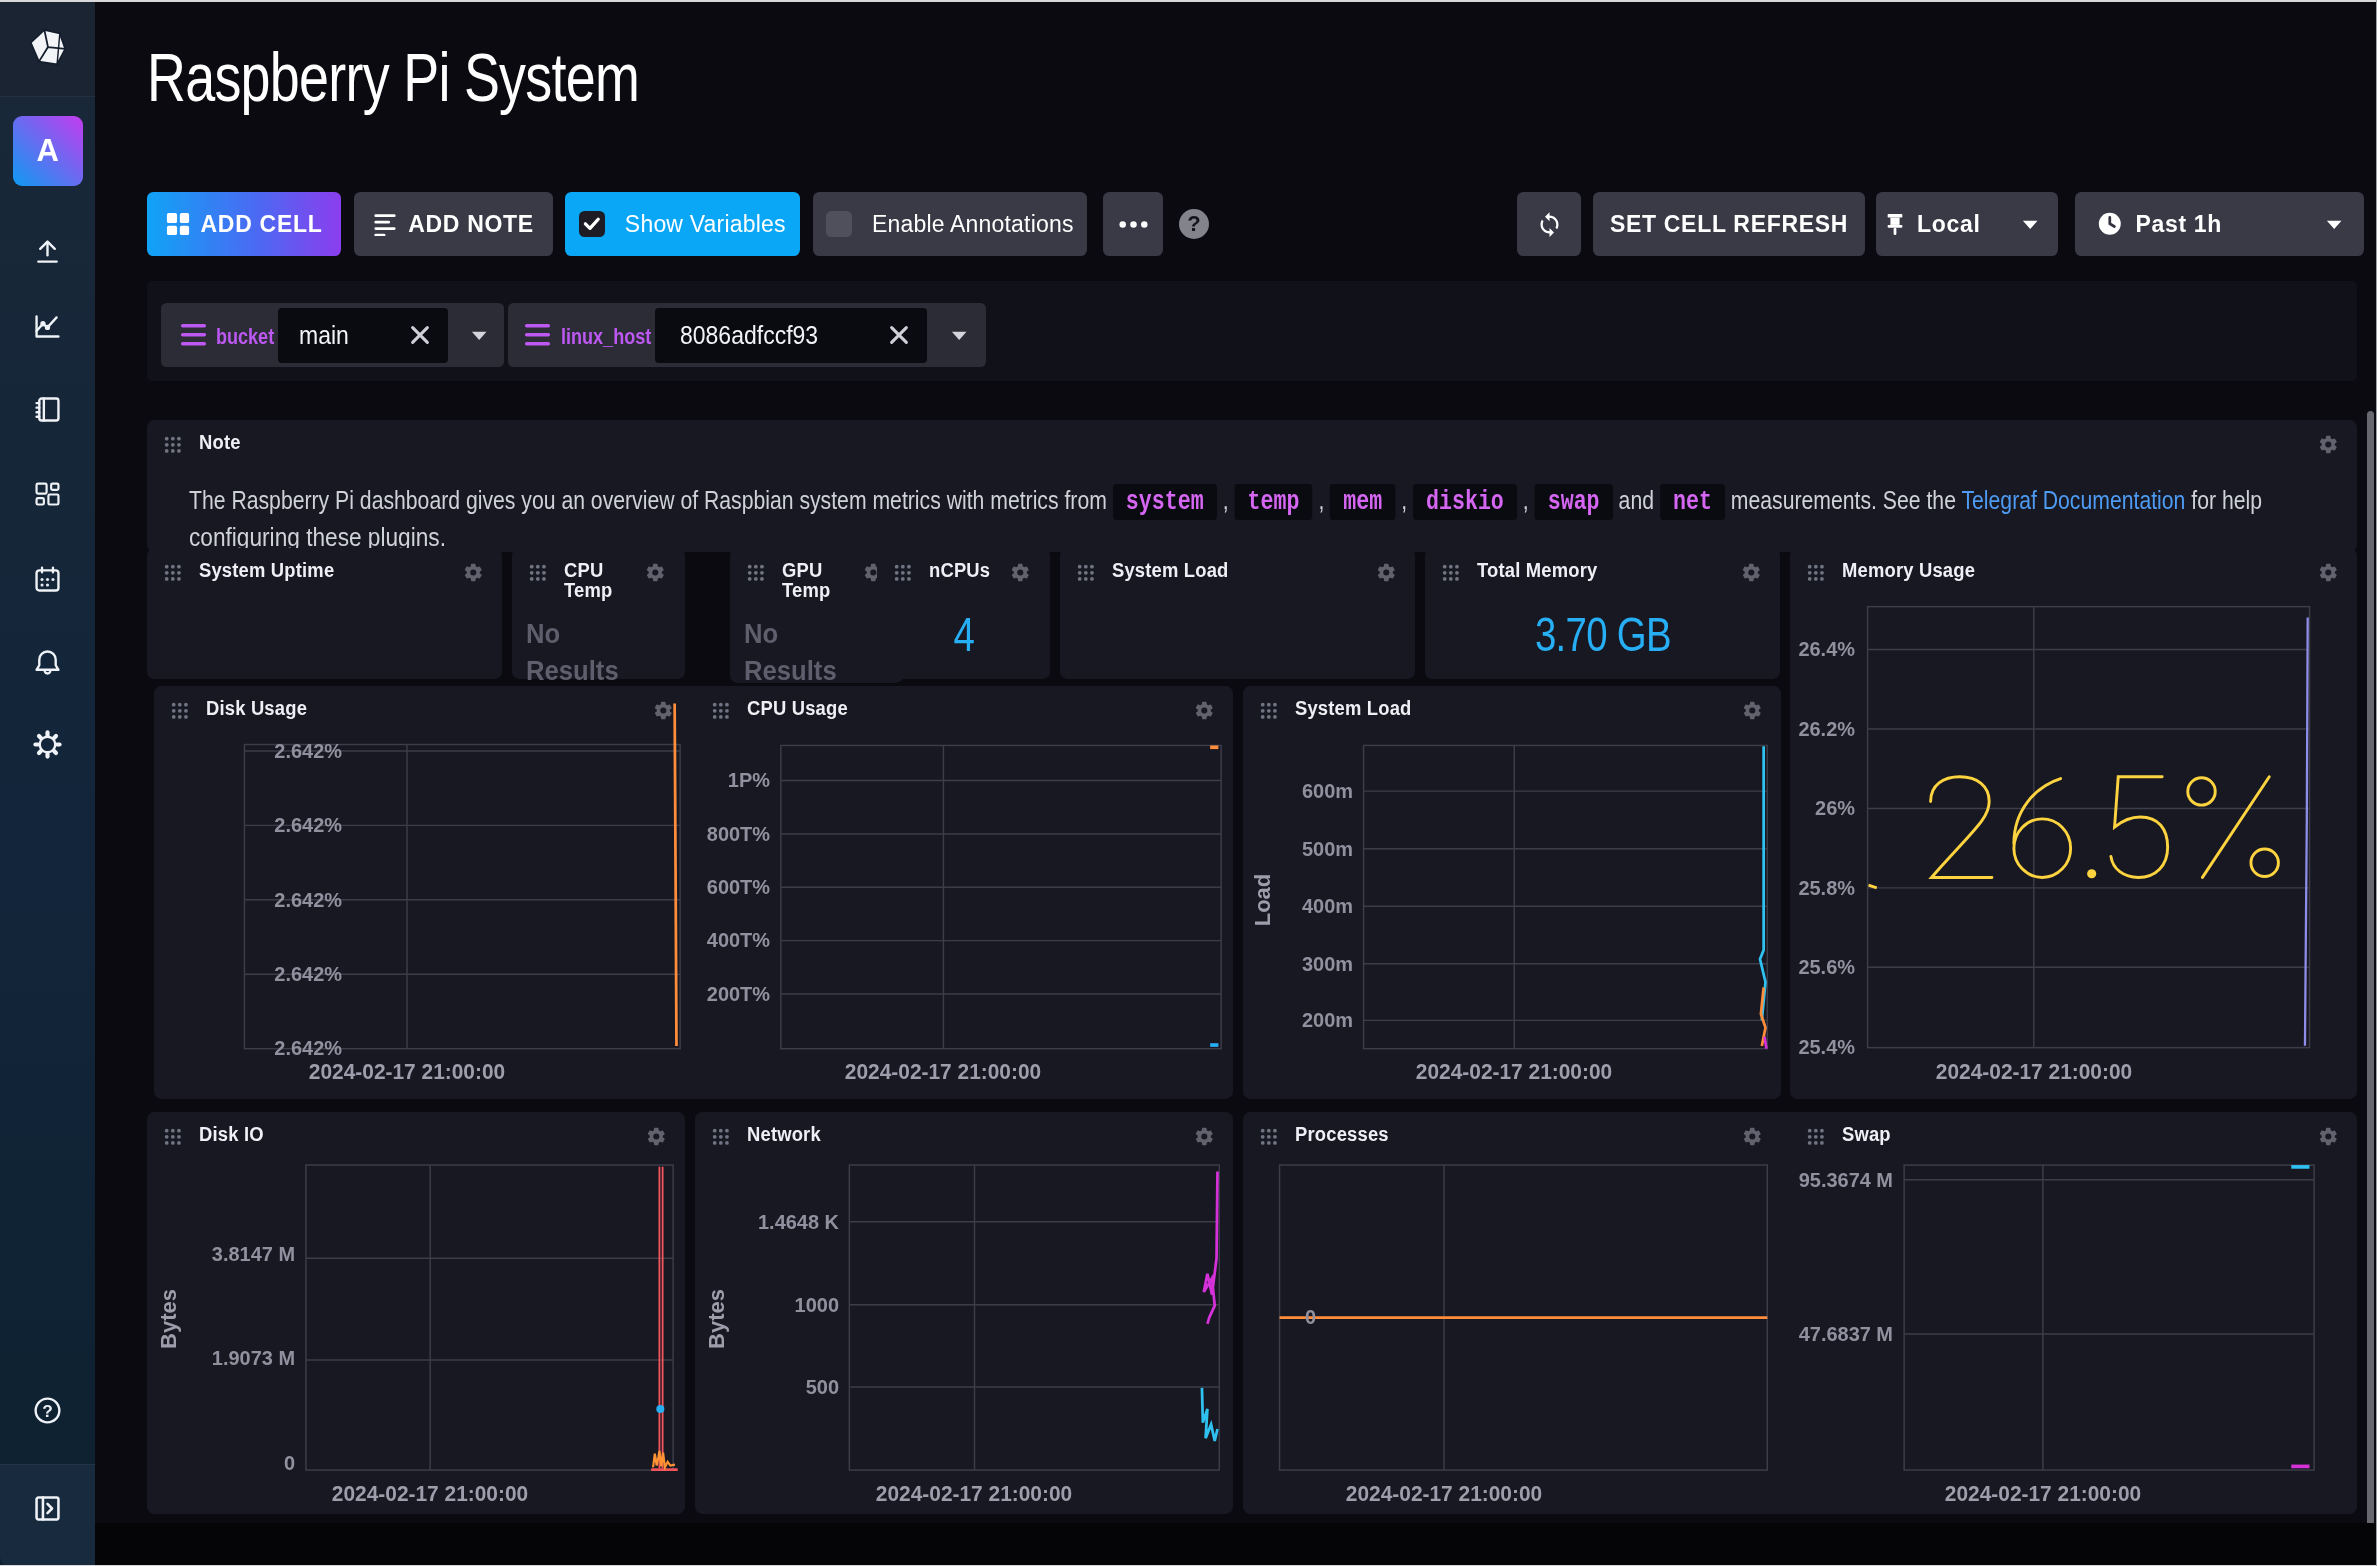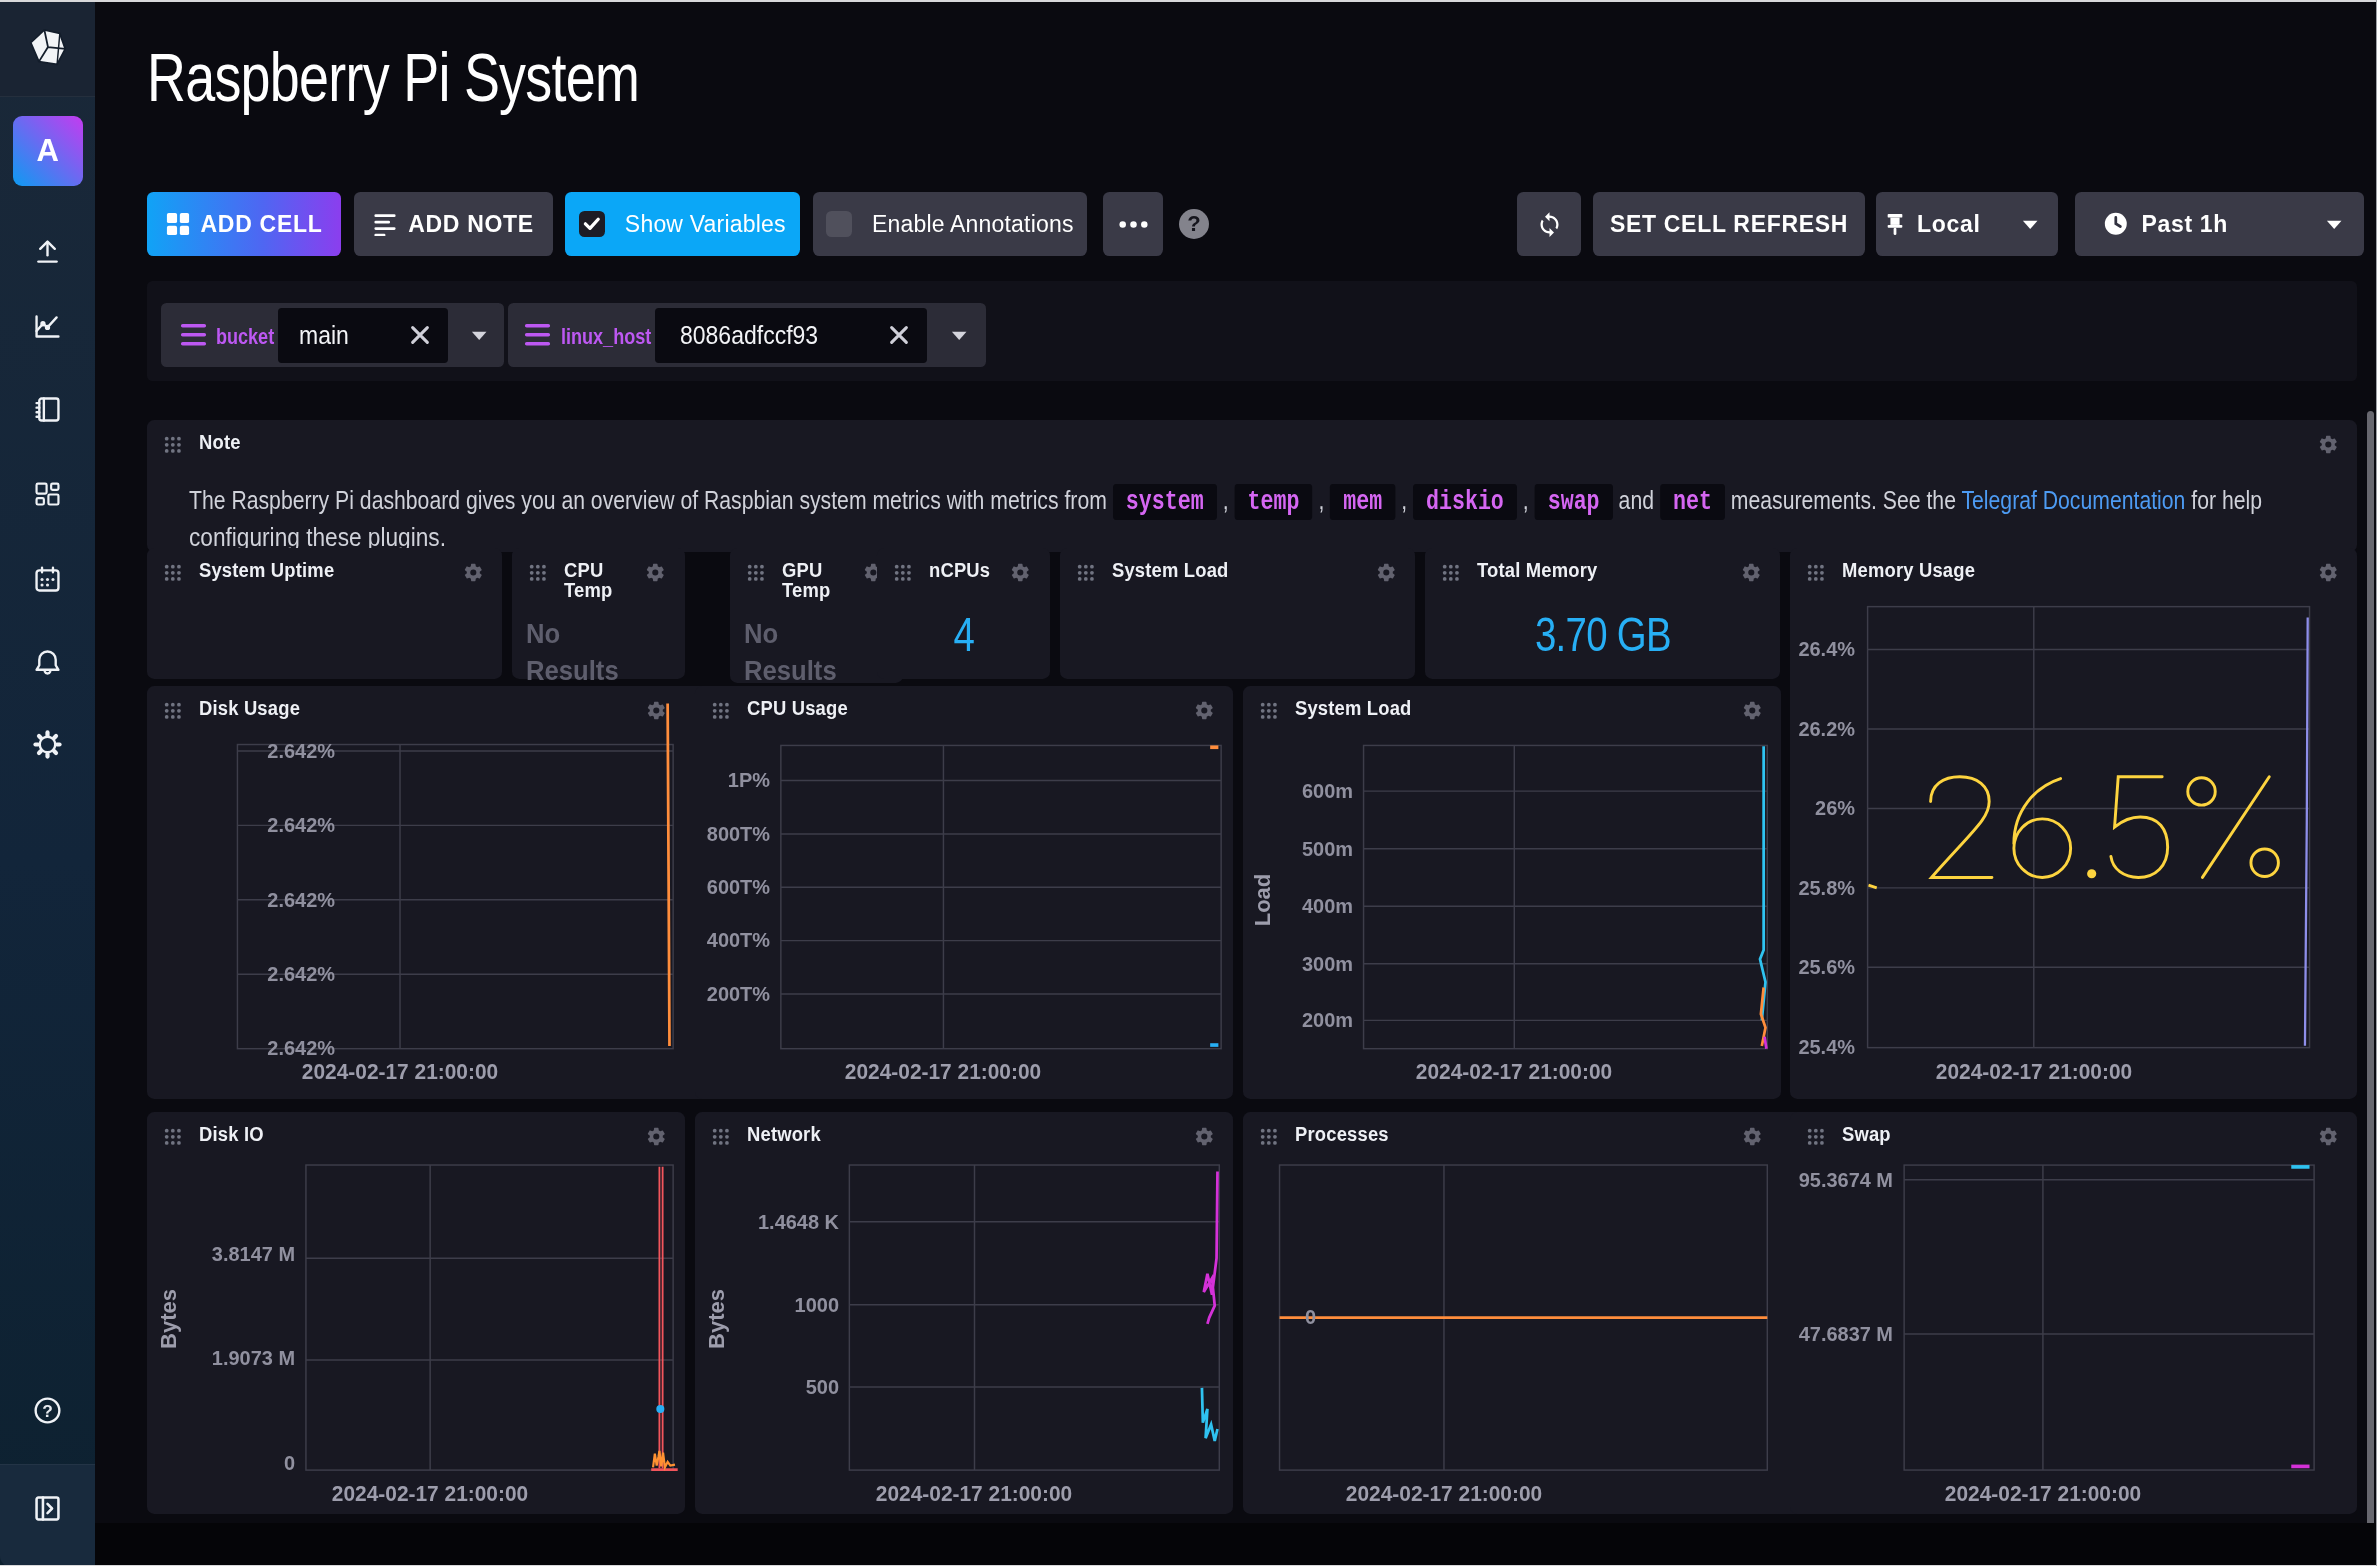--- a/index.html
+++ b/index.html
@@ -156,21 +156,21 @@
 <div class="btn" style="left:1876px;width:182px;justify-content:flex-start;padding-left:8px"><svg width="22" height="24" viewBox="0 0 24 26" style="margin-right:11px">
       <g fill="#fff">
         <rect x="4" y="2" width="16" height="4" rx="1"></rect>
         <rect x="7" y="6" width="10" height="8"></rect>
         <rect x="4" y="14" width="16" height="3" rx="1"></rect>
         <rect x="10.5" y="17" width="3" height="8" rx="1.5"></rect>
       </g>
     </svg>Local<svg width="16.4" height="11" viewBox="0 0 18 12" style="position:absolute;right:20px">
       <path d="M1 2 L9 11 L17 2 Z" fill="#fff"></path>
     </svg></div>
-<div class="btn" style="left:2075px;width:289px;justify-content:flex-start;padding-left:28px"><svg width="25.6" height="25.6" viewBox="0 0 28 28" style="margin-right:12.8px">
+<div class="btn" style="left:2075px;width:289px;justify-content:flex-start;padding-left:22px"><svg width="25.6" height="25.6" viewBox="0 0 28 28" style="margin-right:12.8px">
       <circle cx="14" cy="14" r="12" fill="#fff"></circle>
       <path d="M14 7 V14 L19 17" stroke="#32323f" stroke-width="3" fill="none" stroke-linecap="round"></path>
     </svg>Past 1h<svg width="16.4" height="11" viewBox="0 0 18 12" style="position:absolute;right:22px">
       <path d="M1 2 L9 11 L17 2 Z" fill="#fff"></path>
     </svg></div>
 <div class="abs" style="left:147px;top:281px;width:2210px;height:100px;background:#111119;border-radius:5.5px"></div>
 <div class="abs" style="left:161px;top:303px;width:343px;height:64px;background:#2c2c37;border-radius:5.5px"></div>
 <div class="abs" style="left:278px;top:308px;width:170px;height:55px;background:#0a0a11;border-radius:3.7px"></div>
 <svg class="abs" style="left:180px;top:322px" width="27" height="25.6" viewBox="0 0 30 28">
     <g stroke="#bd58f2" stroke-width="4" stroke-linecap="round">
@@ -390,21 +390,21 @@
         <path d="M148 5 C120 14, 97 40, 97 76"></path>
         <ellipse cx="128" cy="81" rx="31" ry="32"></ellipse>
         <circle cx="182" cy="109" r="5" fill="#fdd43f" stroke="none"></circle>
         <path d="M259 3 H211 L207 58 C217 50 227 47 235 47 C255 47 265 60 265 80 C265 100 252 113 233 113 C217 113 205 104 203 90"></path>
         <circle cx="302" cy="19" r="15"></circle>
         <circle cx="371" cy="97" r="15"></circle>
         <path d="M376 3 L303 113"></path>
       </g>
     </svg>
   </div>
-<div class="cell" style="left:147px;top:686px;width:646px;height:413px">
+<div class="cell" style="left:154px;top:686px;width:646px;height:413px">
     <svg class="handle" width="18" height="18" viewBox="0 0 20 20">
       <g fill="#7b7f8d" opacity=".9">
         <circle cx="3.0" cy="3.0" r="2.1"></circle>
         <circle cx="9.8" cy="3.0" r="2.1"></circle>
         <circle cx="16.6" cy="3.0" r="2.1"></circle>
         <circle cx="3.0" cy="9.8" r="2.1"></circle>
         <circle cx="9.8" cy="9.8" r="2.1"></circle>
         <circle cx="16.6" cy="9.8" r="2.1"></circle>
         <circle cx="3.0" cy="16.6" r="2.1"></circle>
         <circle cx="9.8" cy="16.6" r="2.1"></circle>

